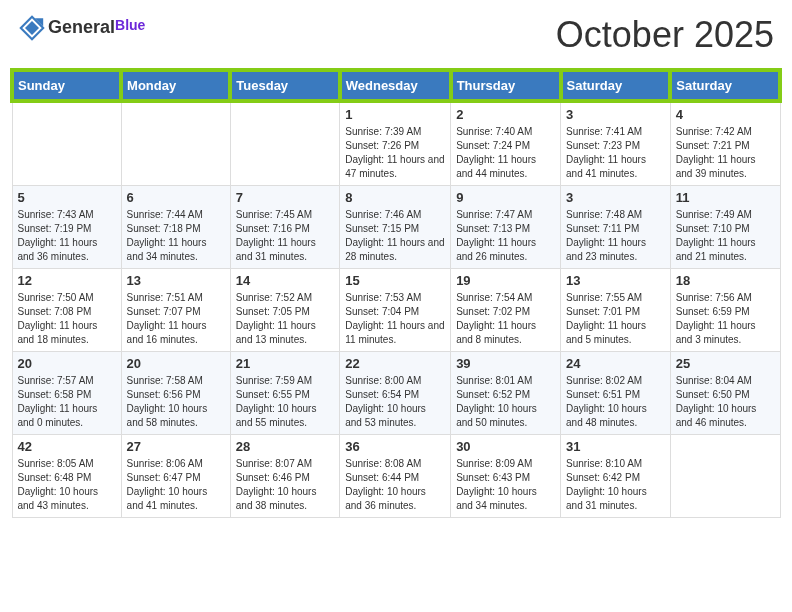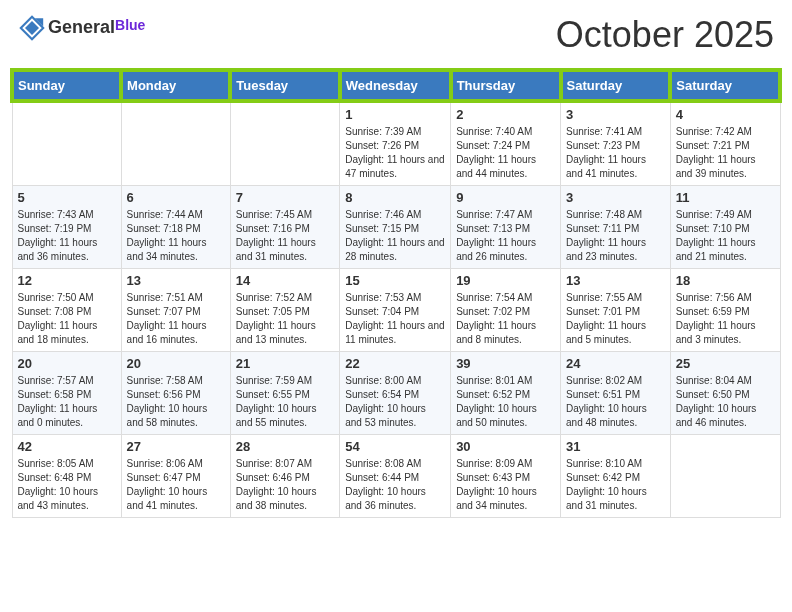--- a/index.html
+++ b/index.html
@@ -249,21 +249,21 @@
         </td>
         <td>
           <span class="day-num">27</span>
           <div class="cell-content">Sunrise: 8:06 AM<br>Sunset: 6:47 PM<br>Daylight: 10 hours and 41 minutes.</div>
         </td>
         <td>
           <span class="day-num">28</span>
           <div class="cell-content">Sunrise: 8:07 AM<br>Sunset: 6:46 PM<br>Daylight: 10 hours and 38 minutes.</div>
         </td>
         <td>
-          <span class="day-num">54</span>
+          <span class="day-num">36</span>
           <div class="cell-content">Sunrise: 8:08 AM<br>Sunset: 6:44 PM<br>Daylight: 10 hours and 36 minutes.</div>
         </td>
         <td>
           <span class="day-num">30</span>
           <div class="cell-content">Sunrise: 8:09 AM<br>Sunset: 6:43 PM<br>Daylight: 10 hours and 34 minutes.</div>
         </td>
         <td>
           <span class="day-num">31</span>
           <div class="cell-content">Sunrise: 8:10 AM<br>Sunset: 6:42 PM<br>Daylight: 10 hours and 31 minutes.</div>
         </td>

